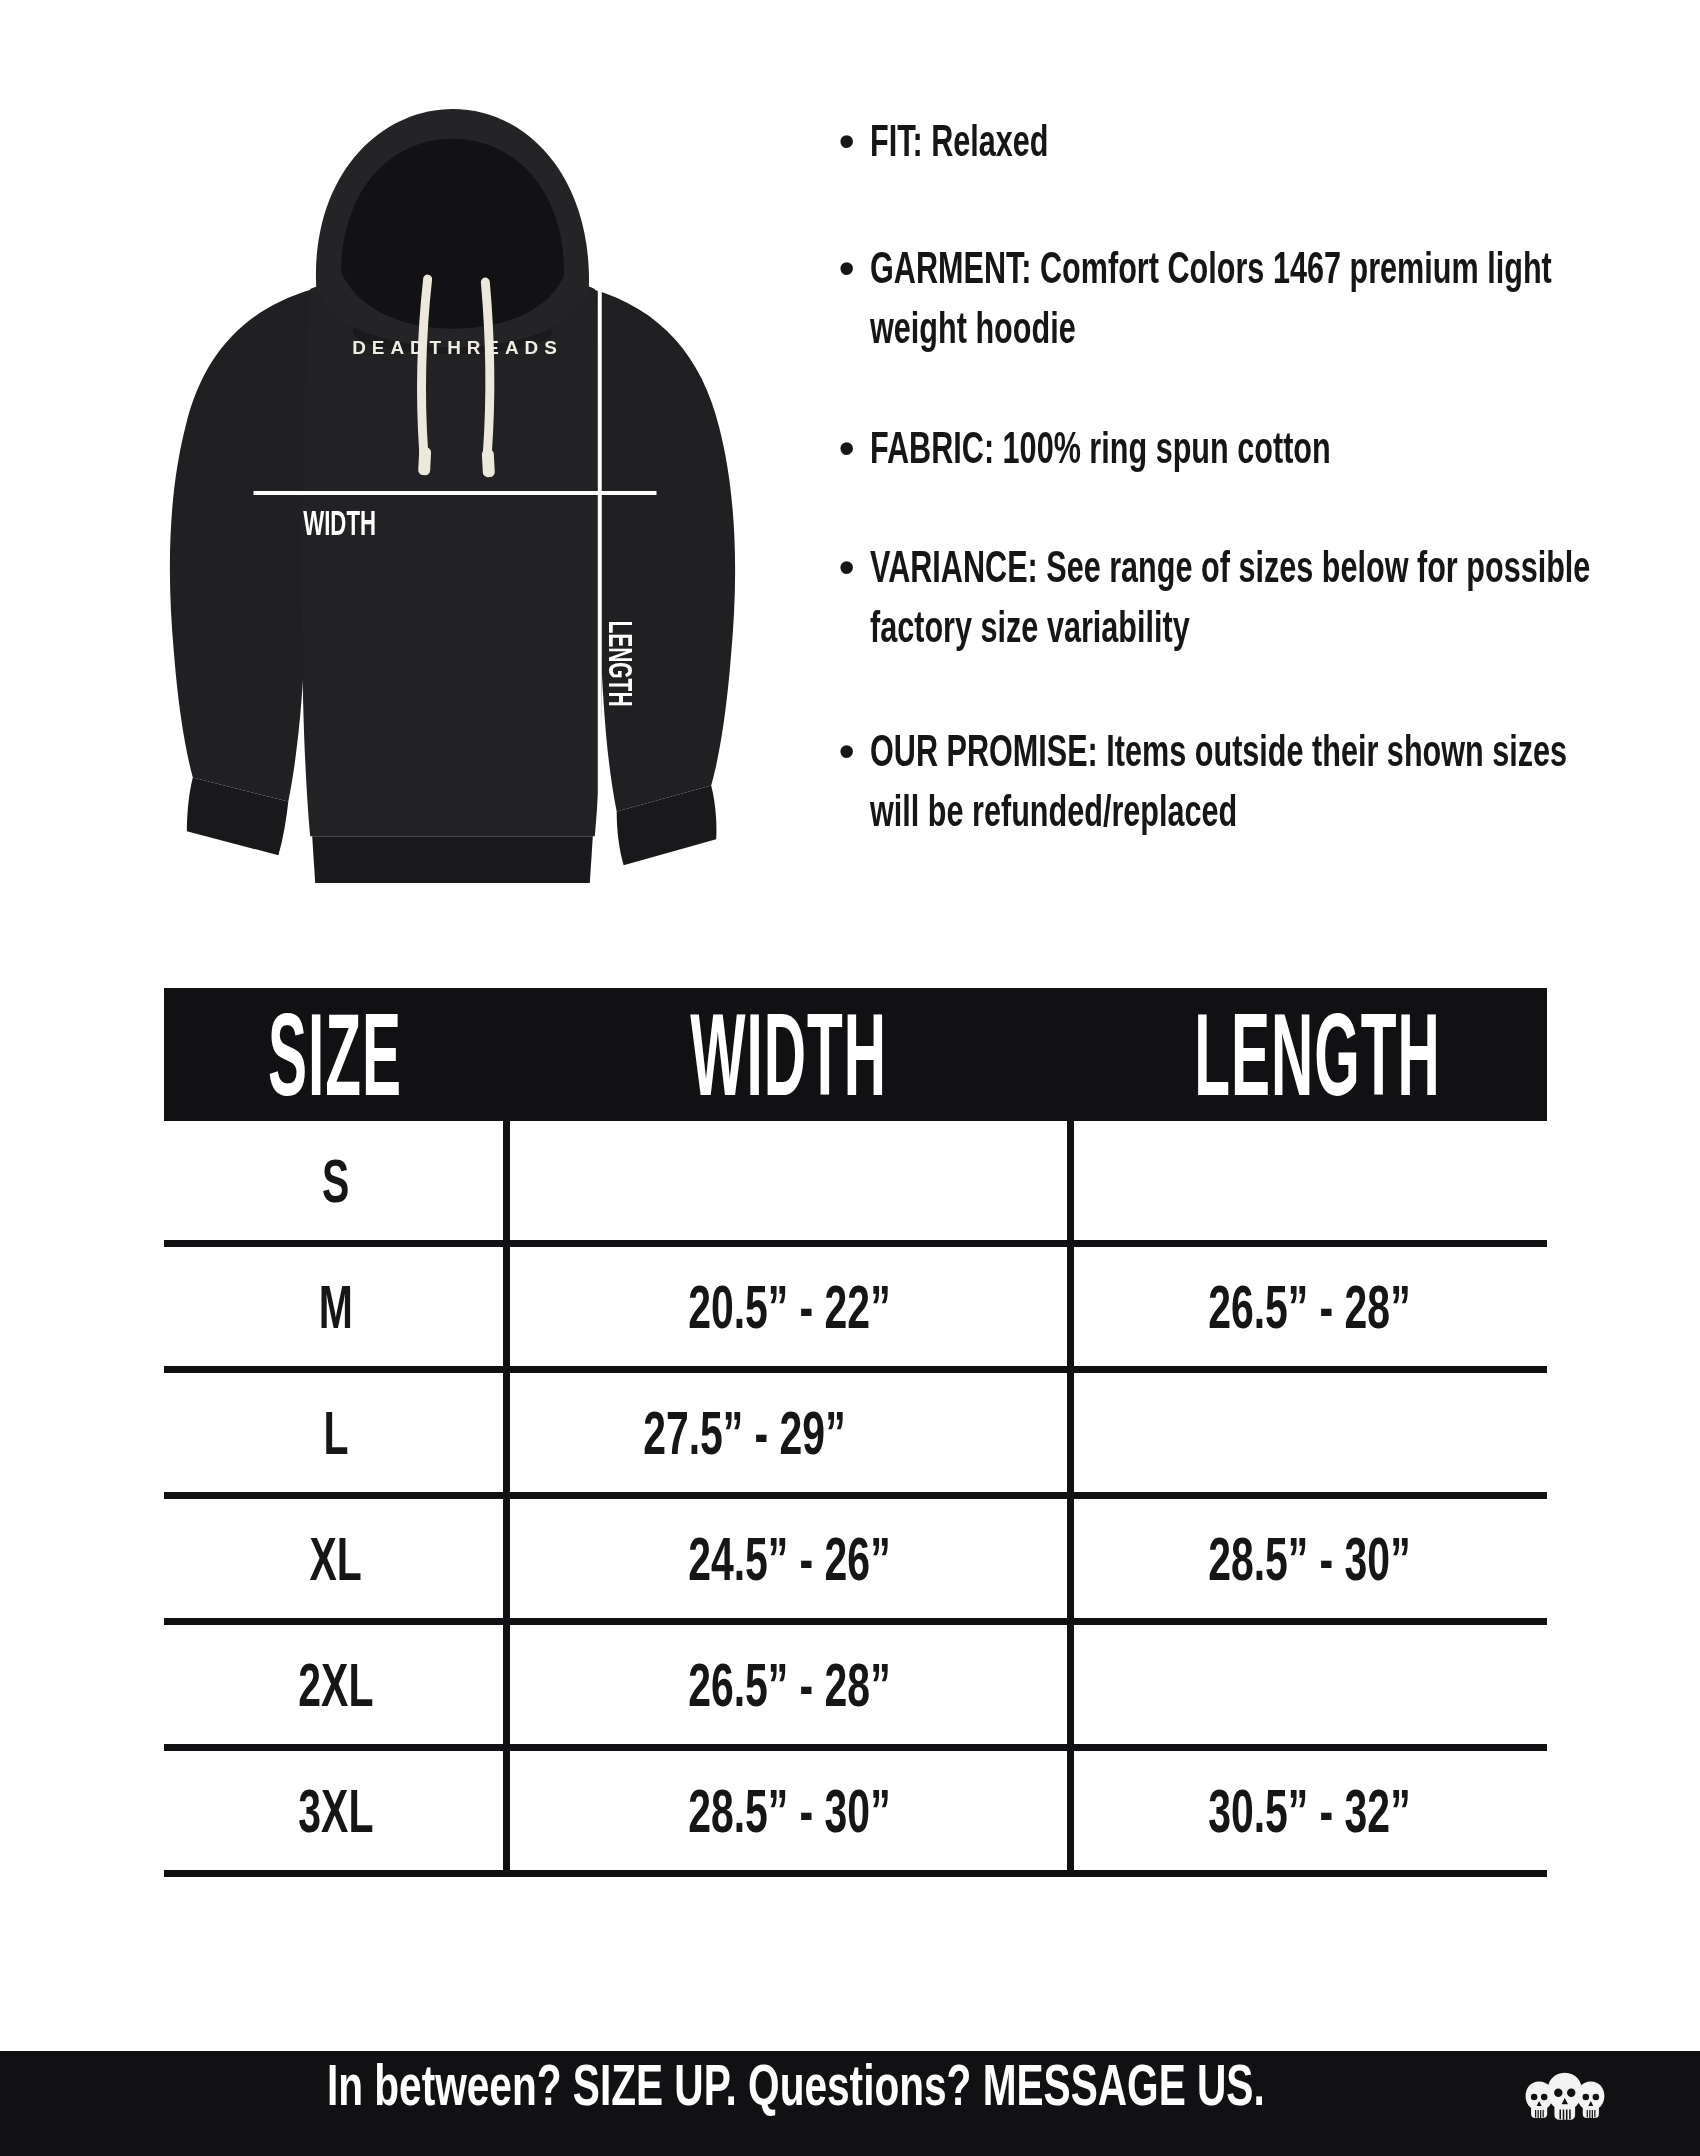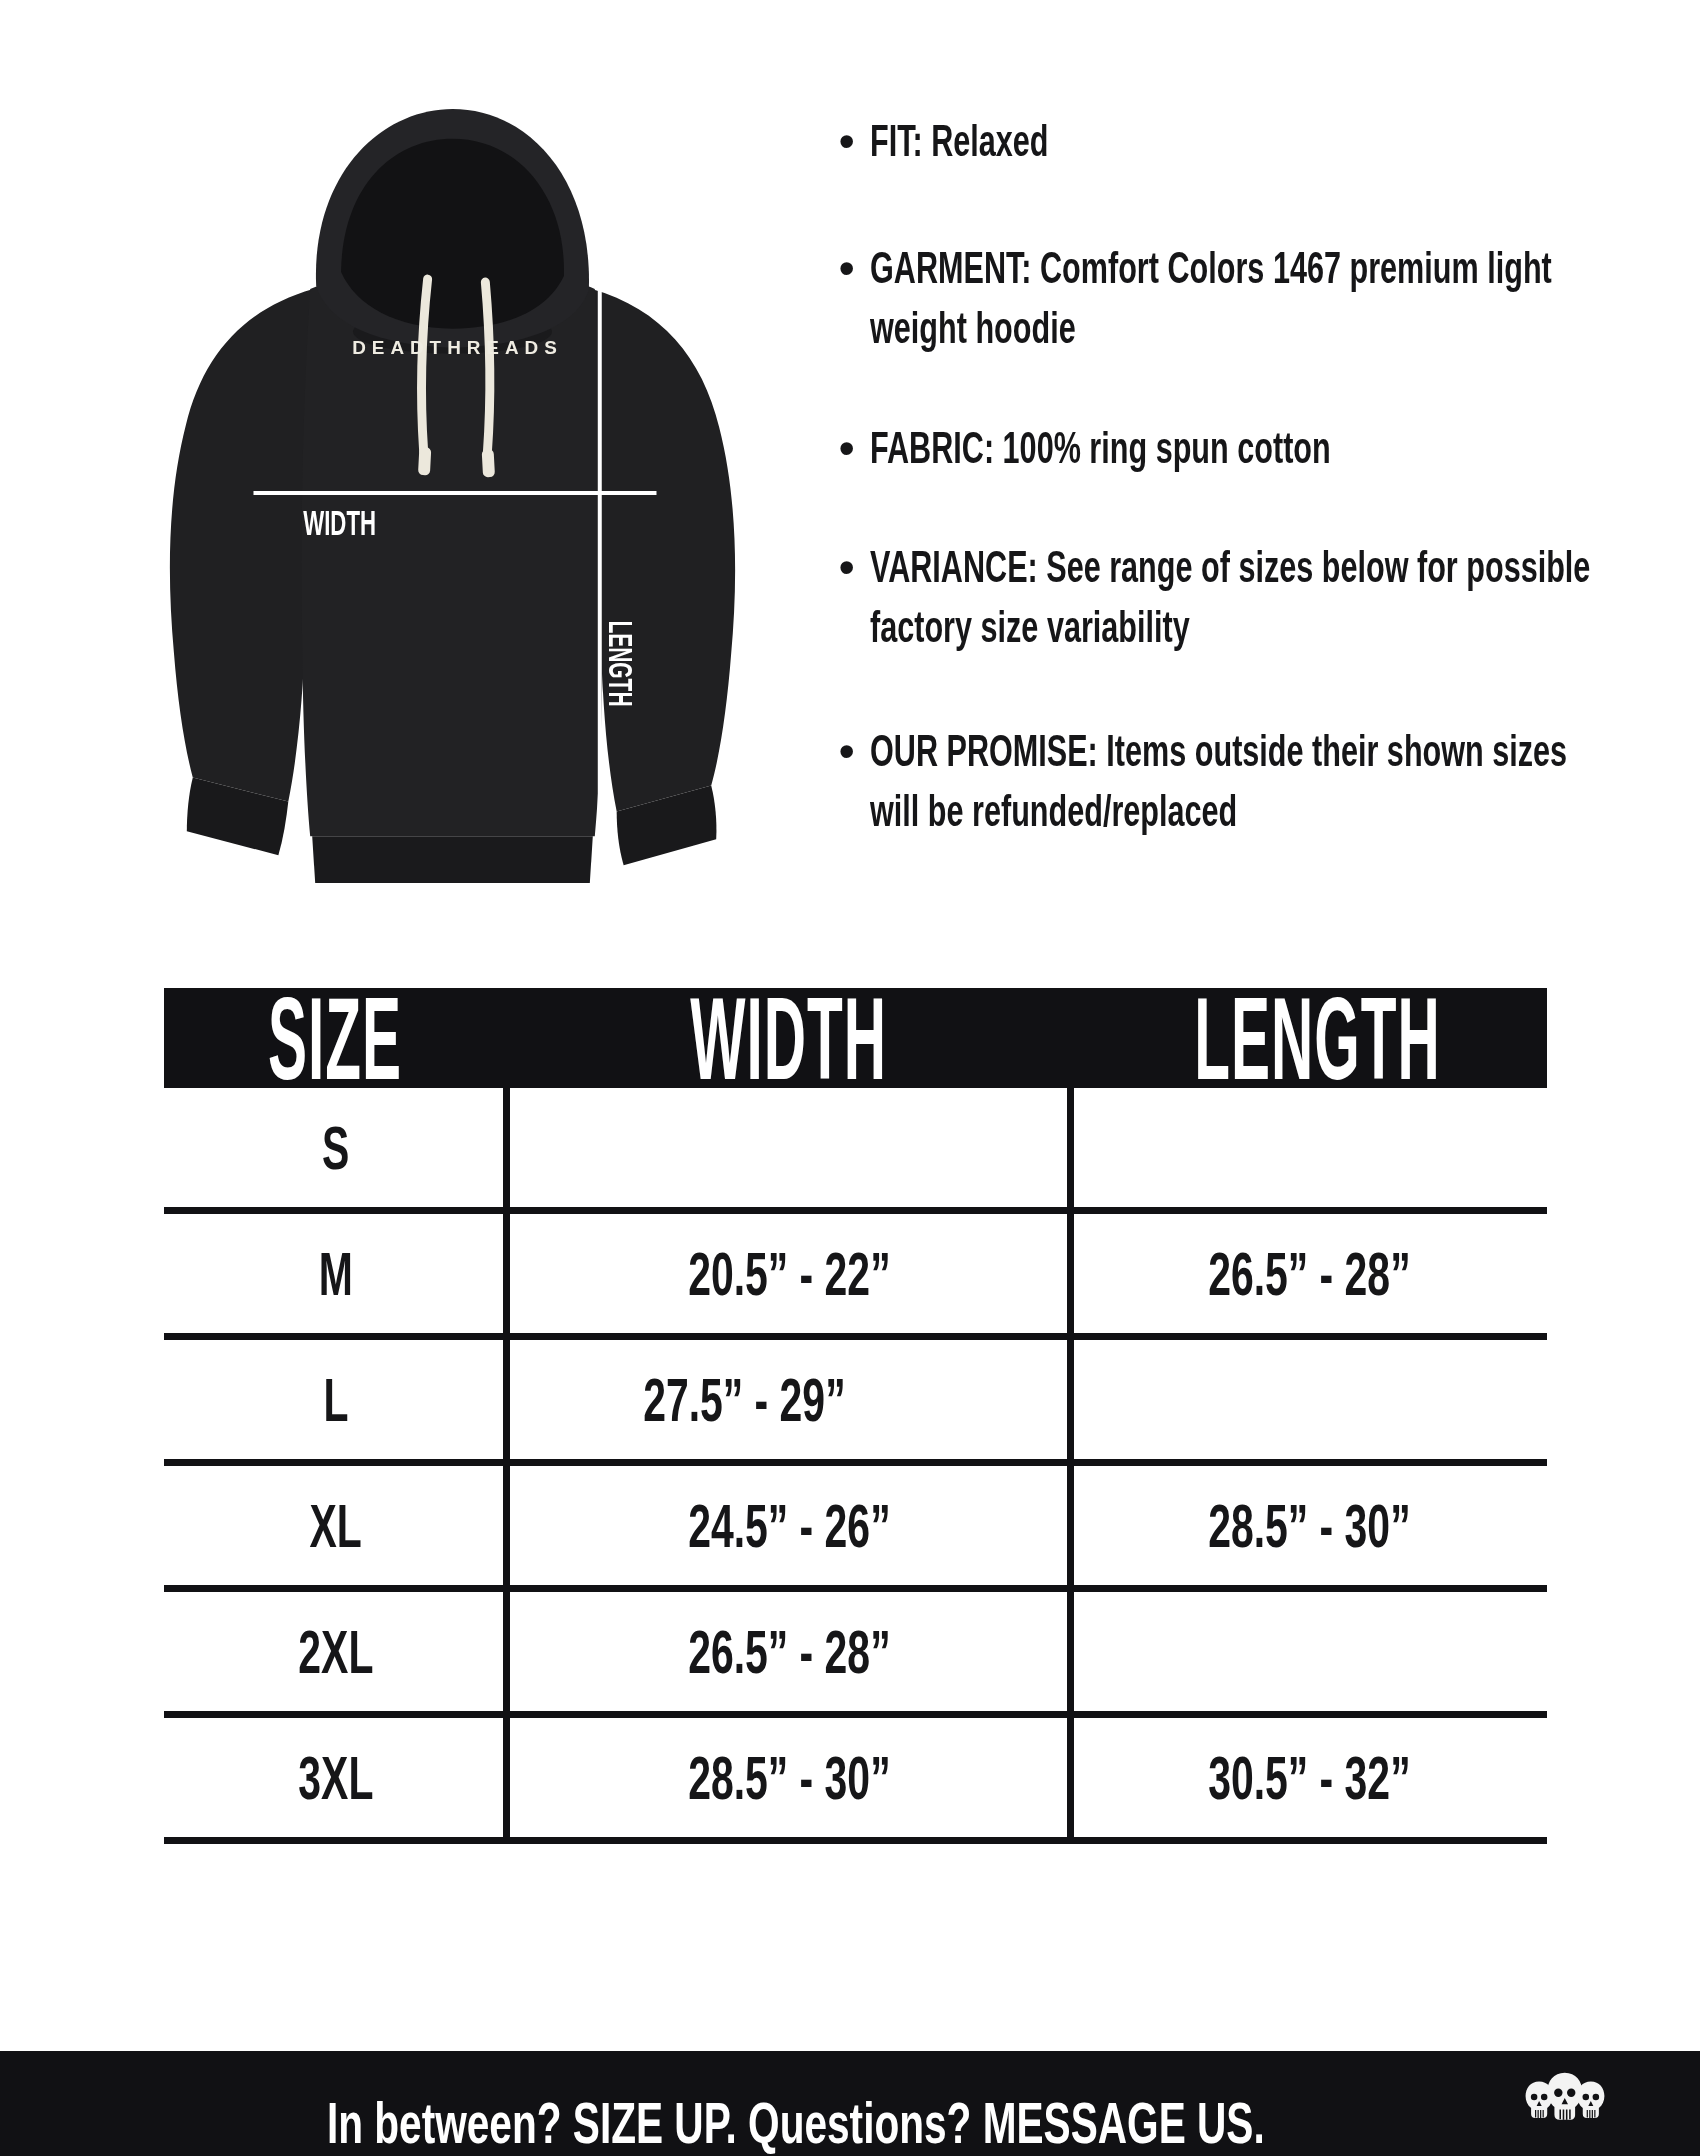--- a/index.html
+++ b/index.html
@@ -19,21 +19,21 @@
   }
   .bullet .lines{
     transform:scaleX(0.68);transform-origin:left top;
     font-weight:700;font-size:45px;line-height:60px;color:#161618;
   }
   .bullet .lines div{white-space:nowrap;}
 
   
   .size-table{position:absolute;left:164px;top:988px;width:1383px;height:890px;}
   .thead{
-    height:100px;background:#111114;display:flex;align-items:center;text-decoration:underline;
+    height:133px;background:#111114;display:flex;align-items:center;text-decoration:underline;
   }
   .col-a{width:24.8%;text-align:center;}
   .col-b{width:40.8%;text-align:center;}
   .col-c{width:34.4%;text-align:center;}
   .thead span{
     display:inline-block;transform:scaleX(0.5);transform-origin:center;
     font-weight:700;font-size:117px;color:#ffffff;white-space:nowrap;letter-spacing:2px;
   }
   .tbody{position:relative;height:756px;}
   .vline{position:absolute;top:0;bottom:0;width:7px;background:#111114;}
@@ -42,21 +42,21 @@
     border-bottom:7px solid #111114;box-sizing:border-box;
   }
   .trow span{
     display:inline-block;transform:scaleX(0.66);transform-origin:center;
     font-weight:700;font-size:62px;color:#161618;white-space:nowrap;
   }
 
   
   .footer{
     position:absolute;left:0;top:2051px;width:1700px;height:105px;
-    background:#111114;display:flex;align-items:flex-end;justify-content:center;
+    background:#111114;display:flex;align-items:flex-start;justify-content:center;
   }
   .footer .ftext{
     display:inline-block;transform:scaleX(0.7);transform-origin:center;
     font-weight:700;font-size:58px;color:#ffffff;white-space:nowrap;
     margin-right:109px;
   }
   .skull-logo{position:absolute;right:94px;top:50%;transform:translateY(-50%);}
 </style>
 </head>
 <body>

